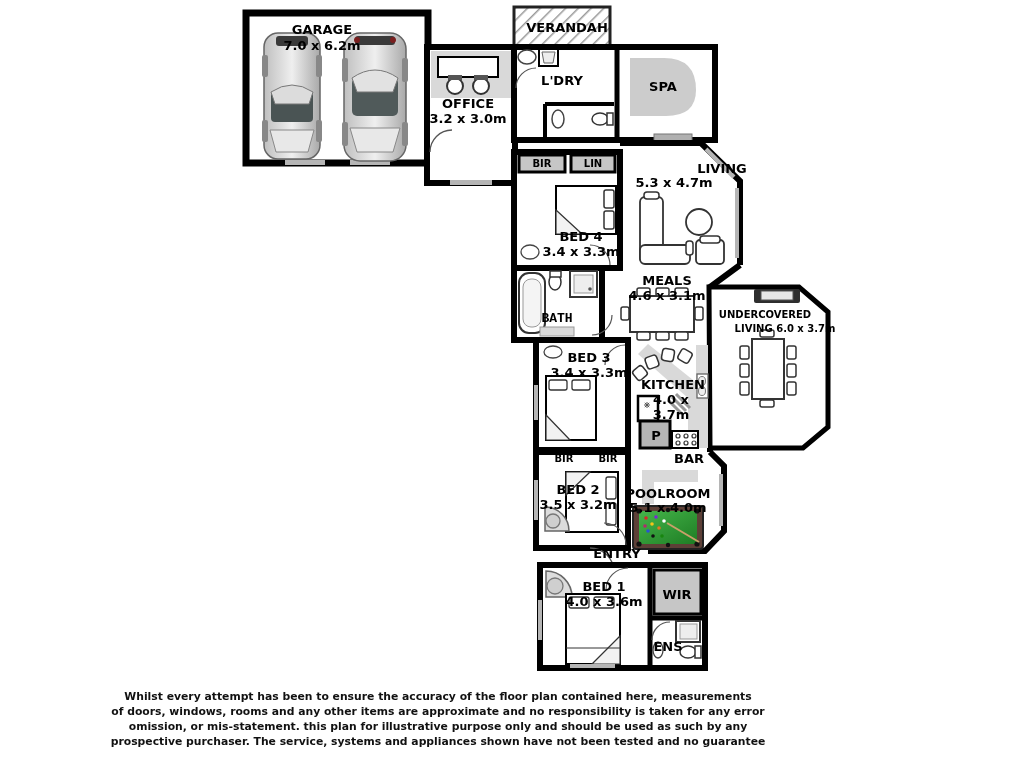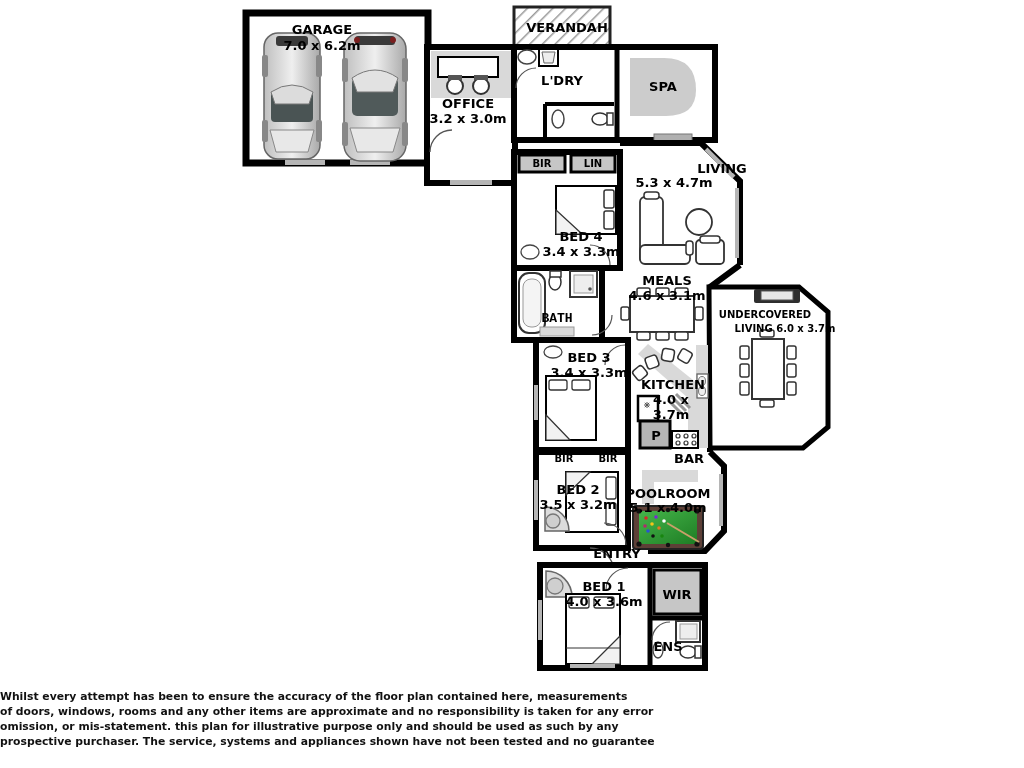--- a/index.html
+++ b/index.html
@@ -1,20 +1,20 @@
 <!DOCTYPE html>
 <html><head>
 <meta charset="utf-8">
 <style>
   html,body{margin:0;padding:0;background:#fff;width:1024px;height:768px;overflow:hidden;}
   #stage{position:relative;width:1024px;height:768px;font-family:"DejaVu Sans","Liberation Sans",sans-serif;}
   svg{position:absolute;left:0;top:0;}
   .lbl{position:absolute;transform:translateX(-50%);font-weight:bold;font-size:13px;color:#000;white-space:nowrap;line-height:1;}
   .sm{font-size:10px;}
-  .disc{position:absolute;left:0;top:689px;width:876px;text-align:left;font-weight:bold;font-size:10.8px;line-height:15px;color:#111;}
+  .disc{position:absolute;left:0;top:689px;width:876px;text-align:center;font-weight:bold;font-size:10.8px;line-height:15px;color:#111;}
 </style>
 </head>
 <body>
 
 <div id="stage">
 
 <svg viewBox="0 0 1024 768" width="1024" height="768">
   <defs>
     <pattern id="hatch" width="9" height="9" patternUnits="userSpaceOnUse" patternTransform="rotate(45)">
       <rect width="9" height="9" fill="#ffffff"></rect>

